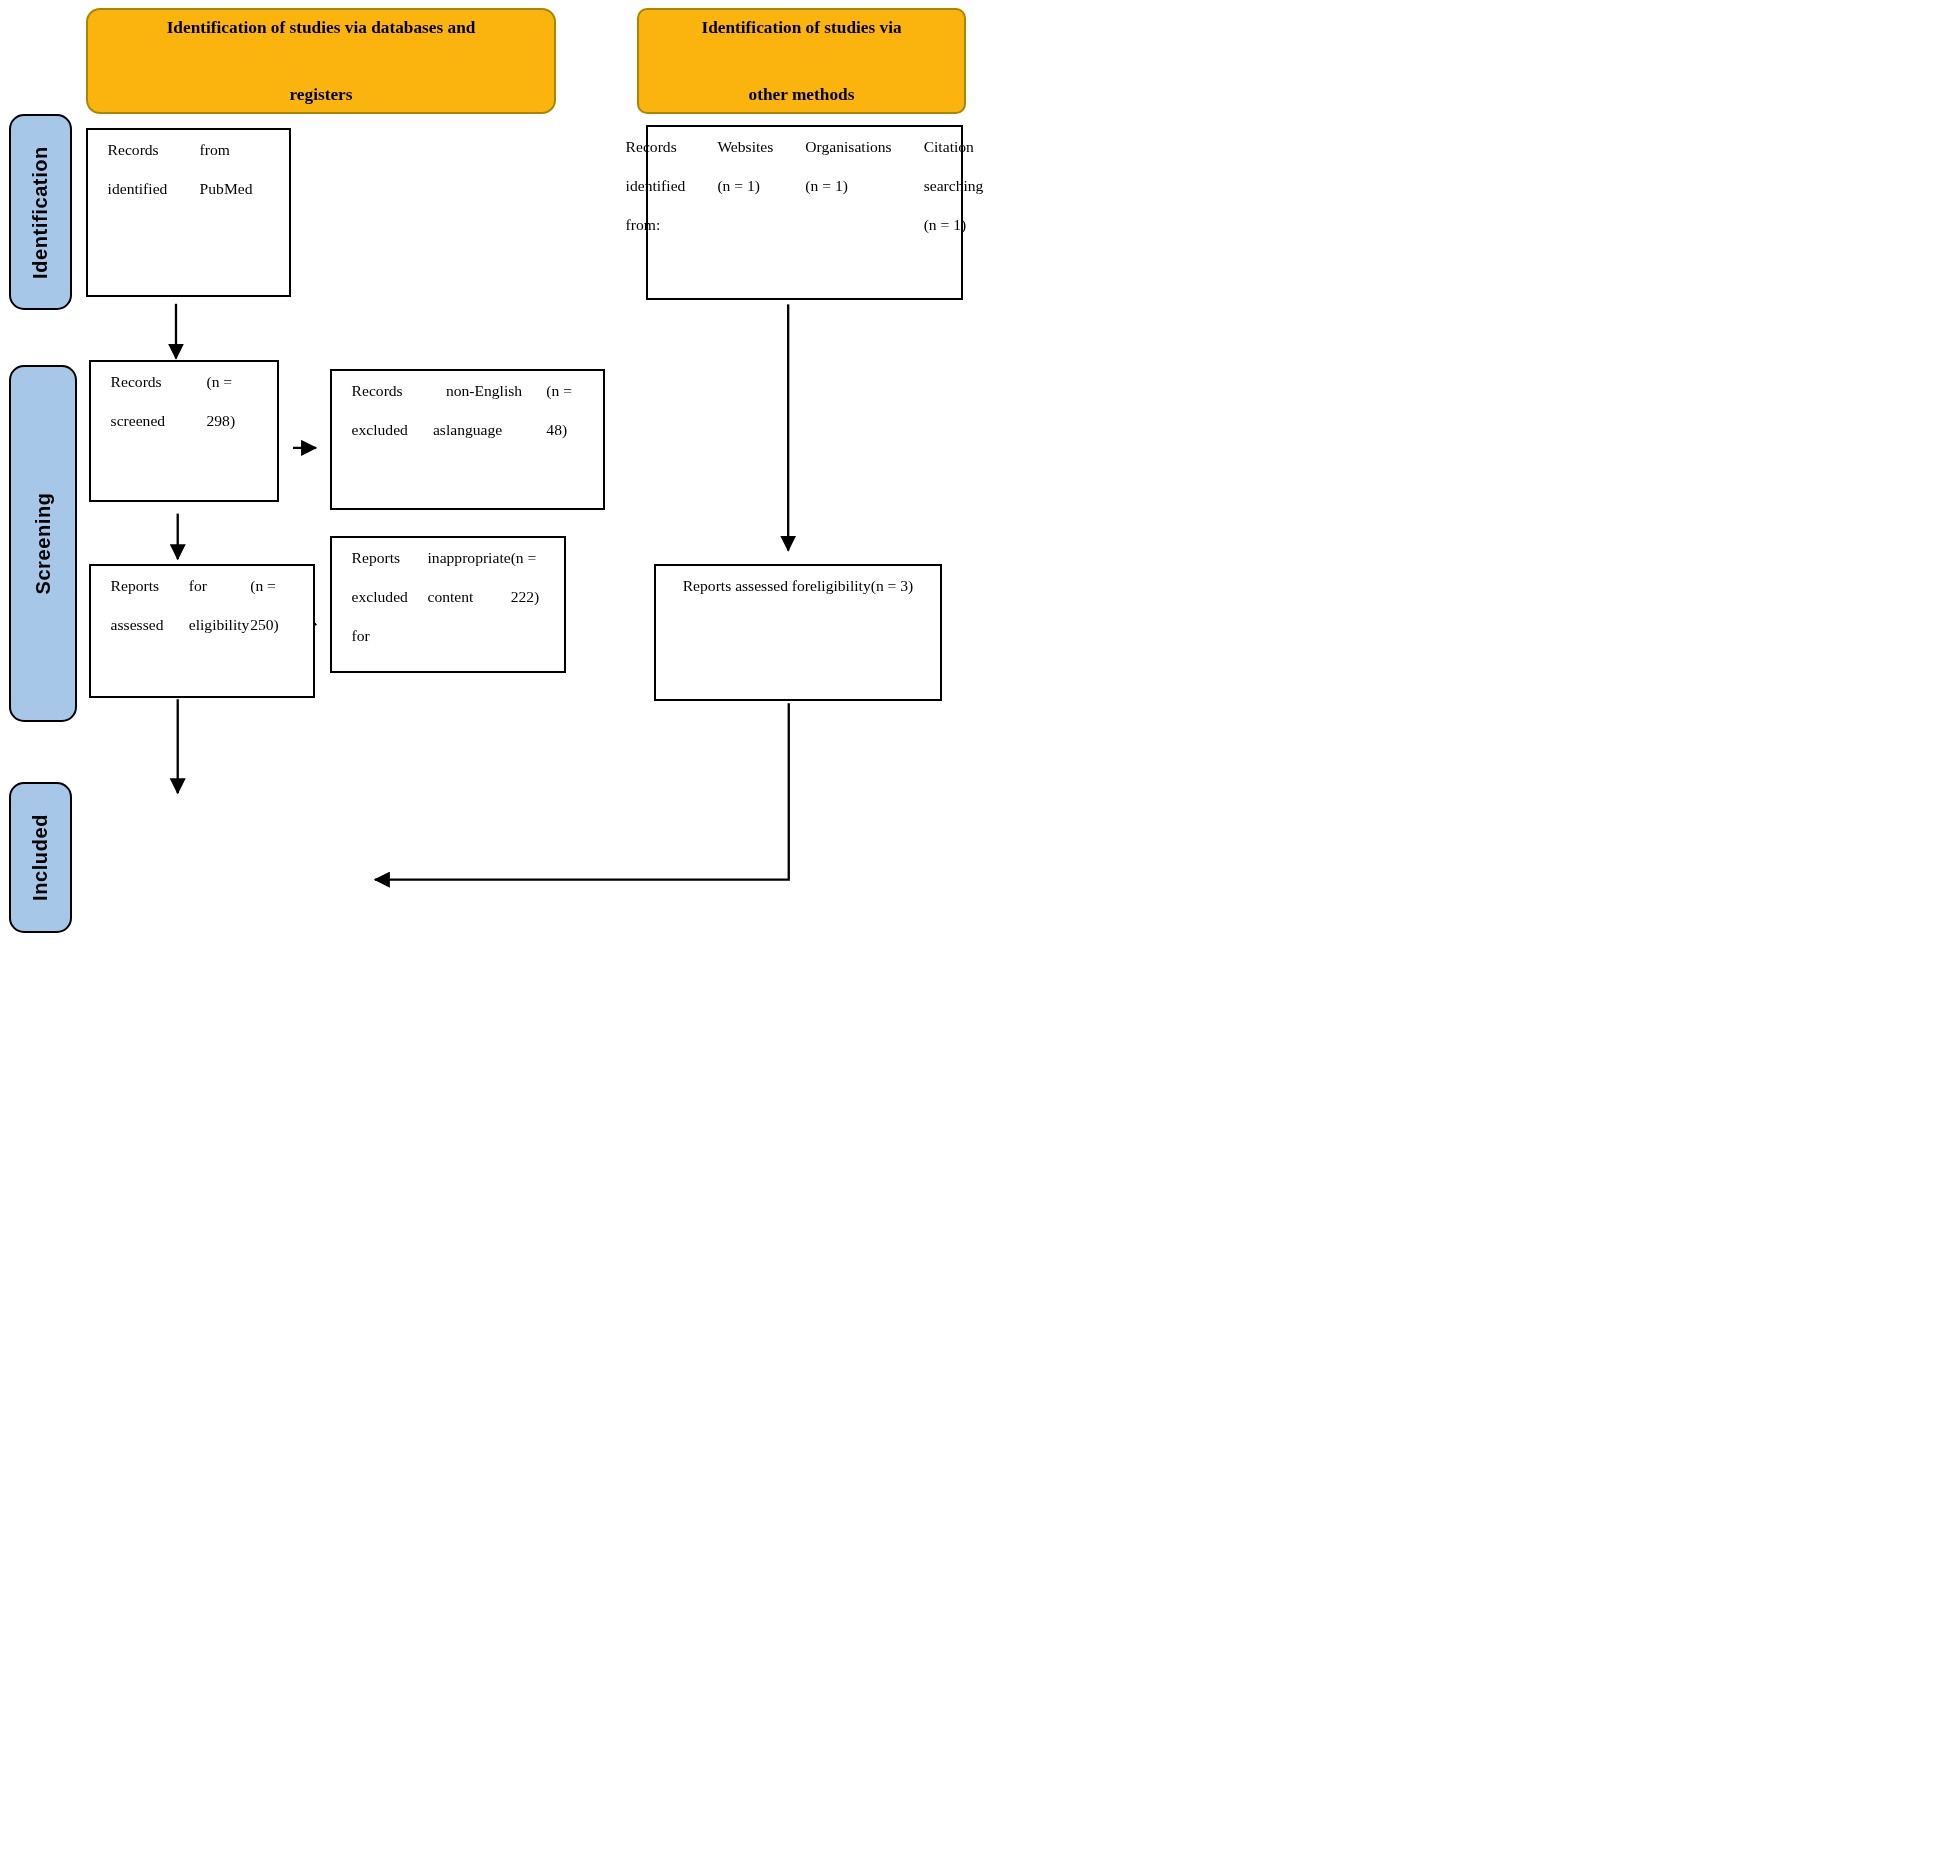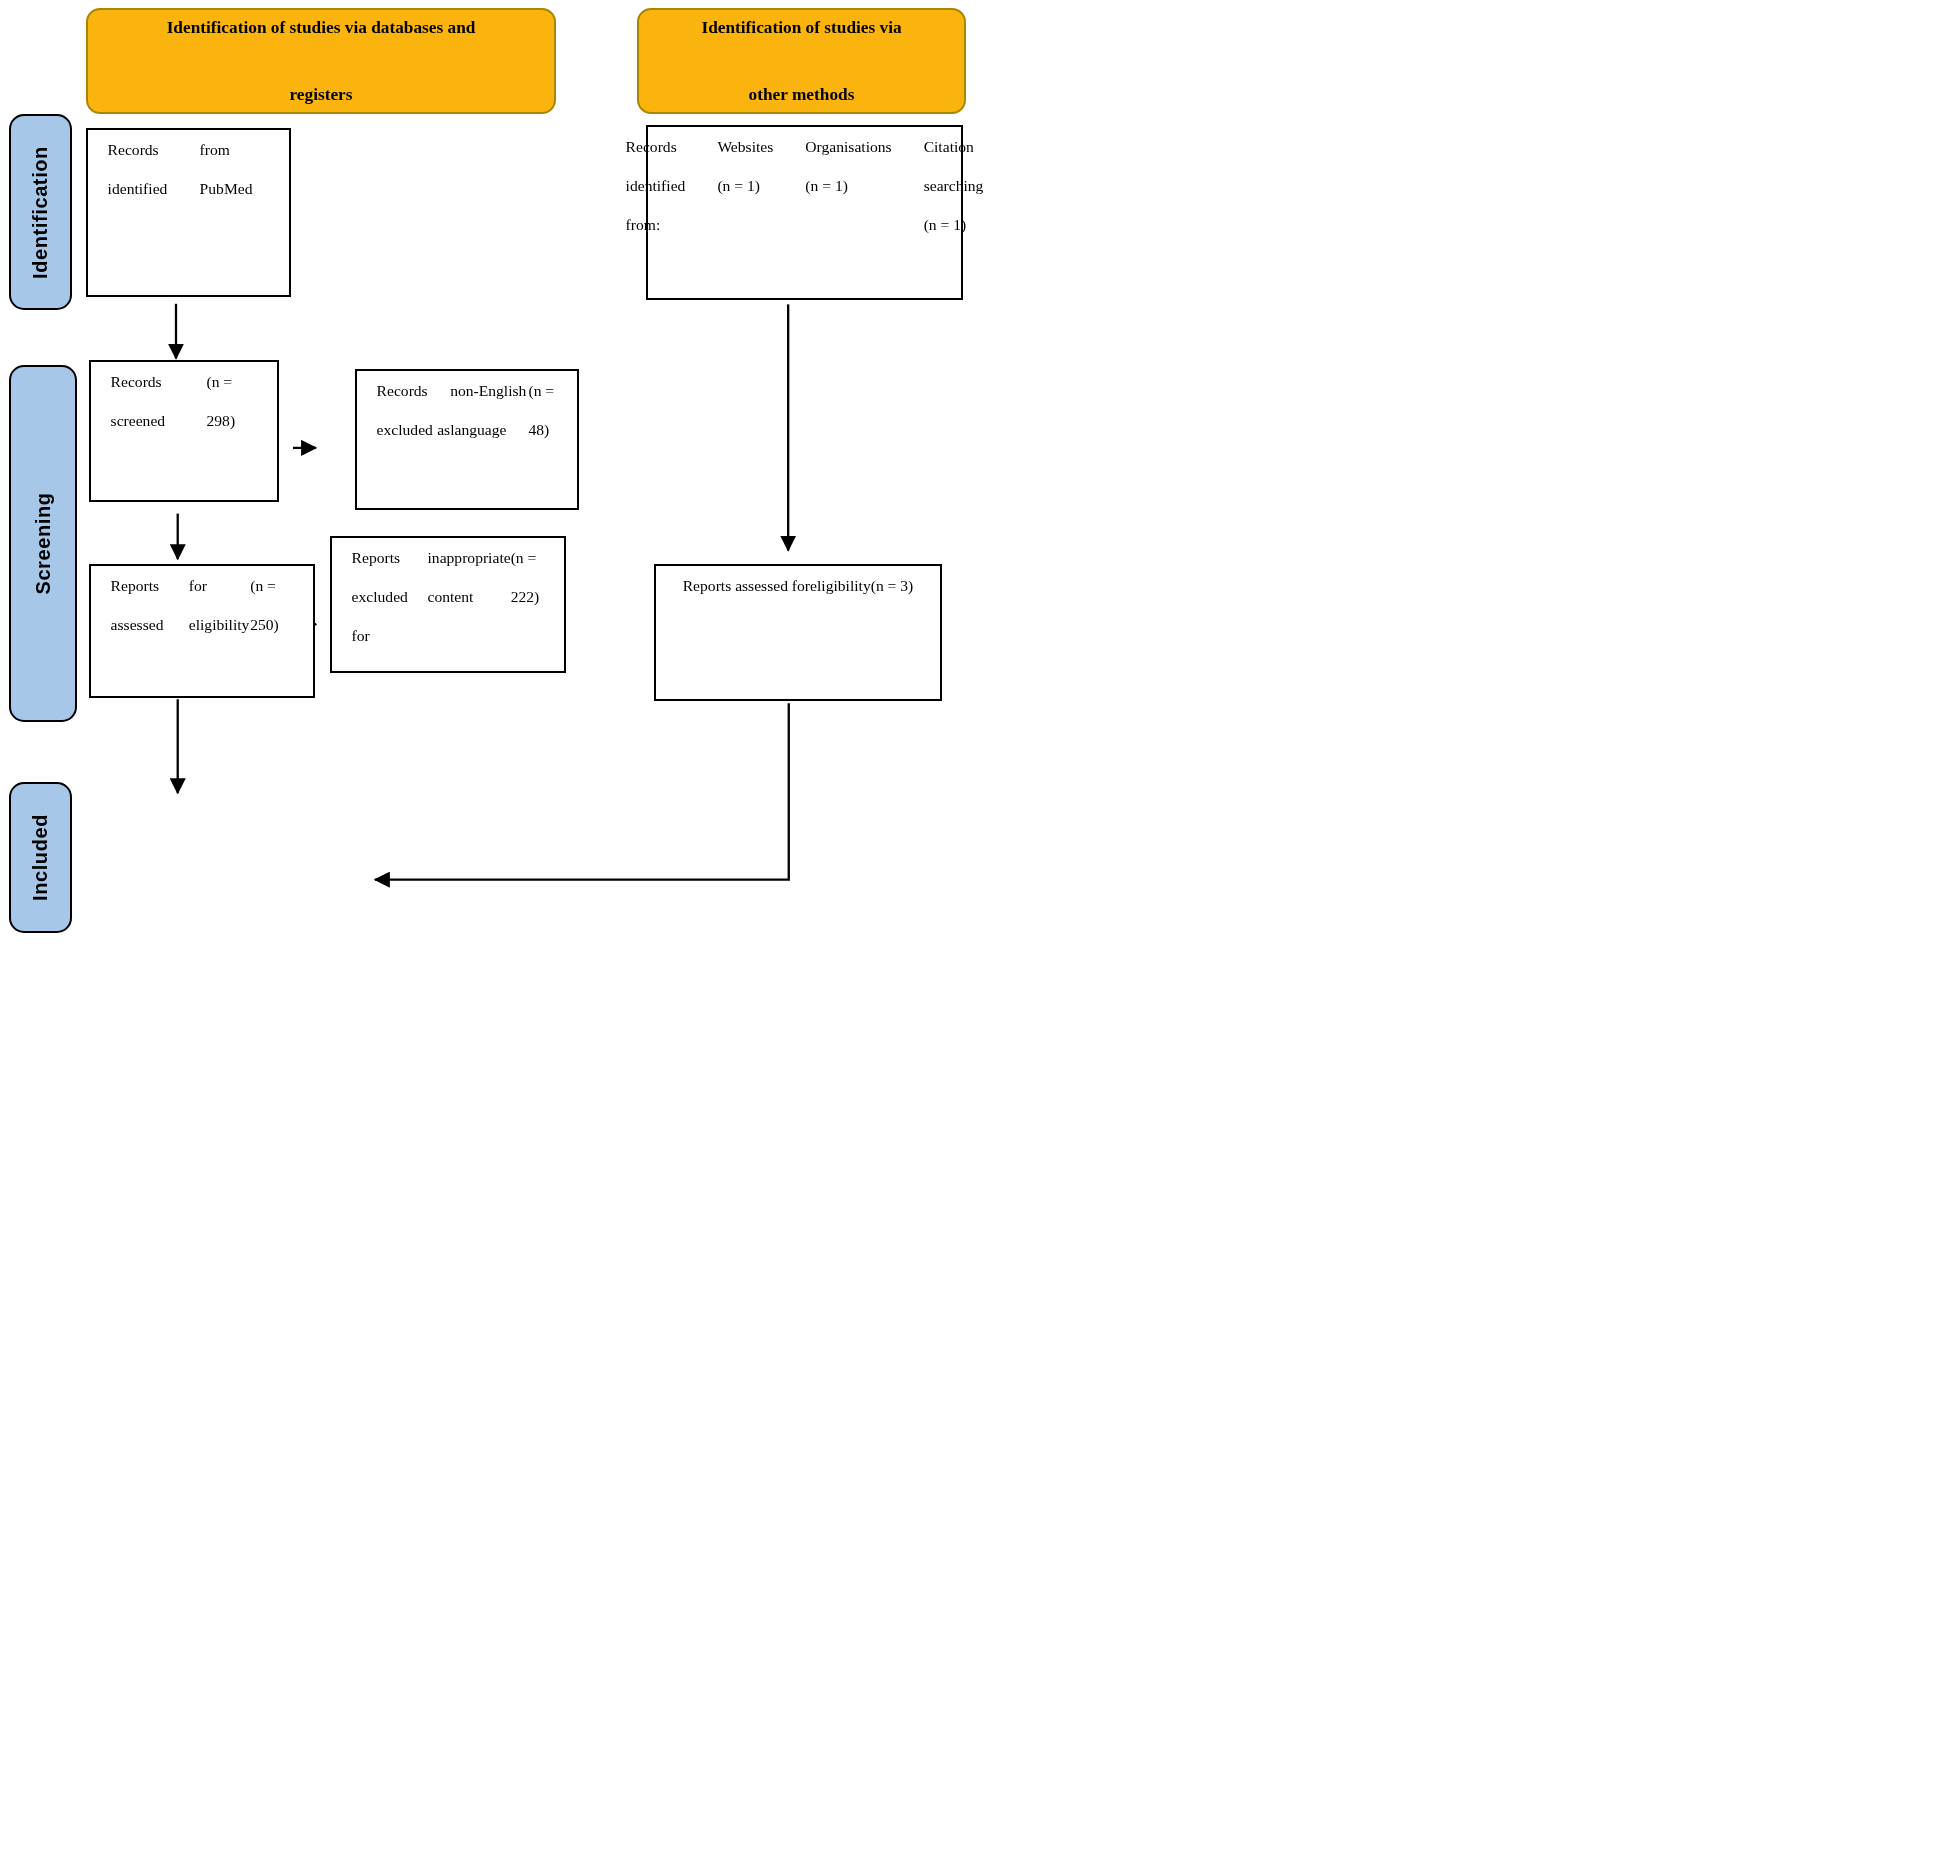--- a/index.html
+++ b/index.html
@@ -94,21 +94,21 @@
     <line x1="508" y1="1083" x2="548" y2="1083" stroke="#000" stroke-width="4" marker-end="url(#ah)"></line>
     <line x1="308" y1="1213" x2="308" y2="1376" stroke="#000" stroke-width="4" marker-end="url(#ah)"></line>
     <line x1="1367" y1="528" x2="1367" y2="955" stroke="#000" stroke-width="4" marker-end="url(#ah)"></line>
     <polyline points="1368,1220 1368,1526 650,1526" fill="none" stroke="#000" stroke-width="4" marker-end="url(#ah)"></polyline>
   </svg>
 
   <div class="header" style="left:86px; top:7.5px; width:470px; height:106px;">
     <div>Identification of studies via databases and</div>
     <div>registers</div>
   </div>
-  <div class="header" style="left:637px; top:7.5px; width:329px; height:106px;">
+  <div class="header" style="left:637px; top:7.5px; width:329px; height:106px;border-radius:10px;">
     <div>Identification of studies via</div>
     <div>other methods</div>
   </div>
 
   <div class="stage" style="left:8.6px; top:114px; width:63px; height:196px;">
     <span class="vlabel">Identification</span>
   </div>
   <div class="stage" style="left:8.6px; top:365px; width:68px; height:357px;">
     <span class="vlabel">Screening</span>
   </div>
@@ -119,21 +119,21 @@
   <div class="fbox" style="left:86px; top:128px; width:205px; height:169px;">
     <div class="spread">Records identified</div>
     <div>from PubMed</div>
   </div>
 
   <div class="fbox" style="left:89px; top:360px; width:190px; height:142px;">
     <div>Records screened</div>
     <div>(n = 298)</div>
   </div>
 
-  <div class="fbox" style="left:330px; top:369px; width:224px; height:141px;margin-left:25px;">
+  <div class="fbox" style="left:330px; top:369px; width:275px; height:141px;">
     <div class="spread">Records excluded as</div>
     <div class="spread">non-English language</div>
     <div>(n = 48)</div>
   </div>
 
   <div class="fbox" style="left:89px; top:564px; width:226px; height:134px;">
     <div class="spread">Reports assessed</div>
     <div>for eligibility</div>
     <div>(n = 250)</div>
   </div>

